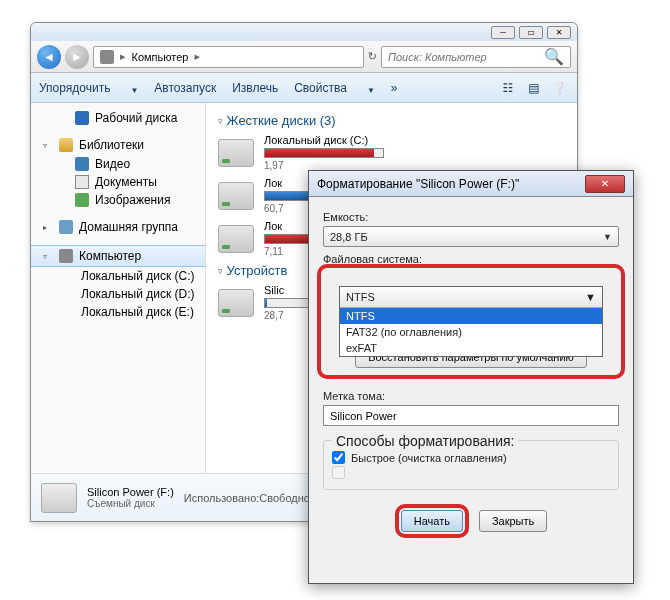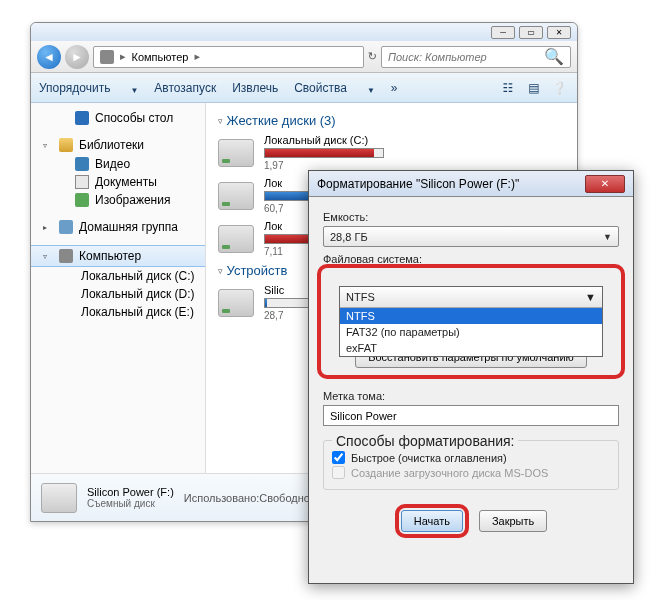--- a/index.html
+++ b/index.html
@@ -131,21 +131,21 @@
       <span>▤</span>
       <span style="color:#1f6fc5">❔</span>
     </div>
   </div>
 
   <div class="body">
     <div class="navpane">
       <div class="nav-group">
         <div class="nav-item">
             <span class="ico ic-monitor"></span>
-            <span>Способы стол</span>
+            <span>Рабочий диска</span>
           </div>
       </div>
       <div class="nav-group">
         <div class="nav-head">
             <span class="chev">▿</span>
             <span class="ico ic-lib"></span>
             <span>Библиотеки</span>
           </div>
         <div class="nav-item">
             <span class="ico ic-video"></span>
@@ -270,21 +270,21 @@
     <div class="dlg-label">Файловая система:</div>
     <div class="dlg-dropdown-wrap">
       <div class="dlg-dropdown">
         <div class="dlg-dropdown-inner">
           <div class="dlg-select-top">
             <span>NTFS</span>
             <span class="arrow">▼</span>
           </div>
           <div id="fs-options">
               <div class="dlg-option sel">NTFS</div>
-              <div class="dlg-option">FAT32 (по параметры)</div>
+              <div class="dlg-option">FAT32 (по оглавления)</div>
               <div class="dlg-option">exFAT</div>
             </div>
         </div>
       </div>
     </div>
 
     <div style="height:74px"></div>
 
     <div style="text-align:center;margin-top:4px">
       <button class="dlg-button">Восстановить параметры по умолчанию</button>
@@ -294,21 +294,20 @@
     <input class="dlg-input" value="Silicon Power" style="">
 
     <div class="dlg-group" style="margin-top:14px">
       <span class="dlg-group-label">Способы форматирования:</span>
       <label class="dlg-check">
         <input type="checkbox" checked="" style="">
         <span>Быстрое (очистка оглавления)</span>
       </label>
       <label class="dlg-check disabled">
         <input type="checkbox" disabled="" style="">
-        <span>Создание загрузочного диска MS-DOS</span>
       </label>
     </div>
 
     <div class="dlg-footer">
       <span class="start-highlight">
         <button class="dlg-button" style="background:linear-gradient(#e8f2fc,#bcd7f2);border-color:#4e8ac9">Начать</button>
       </span>
       <button class="dlg-button" style="align-self:center">Закрыть</button>
     </div>
   </div>

